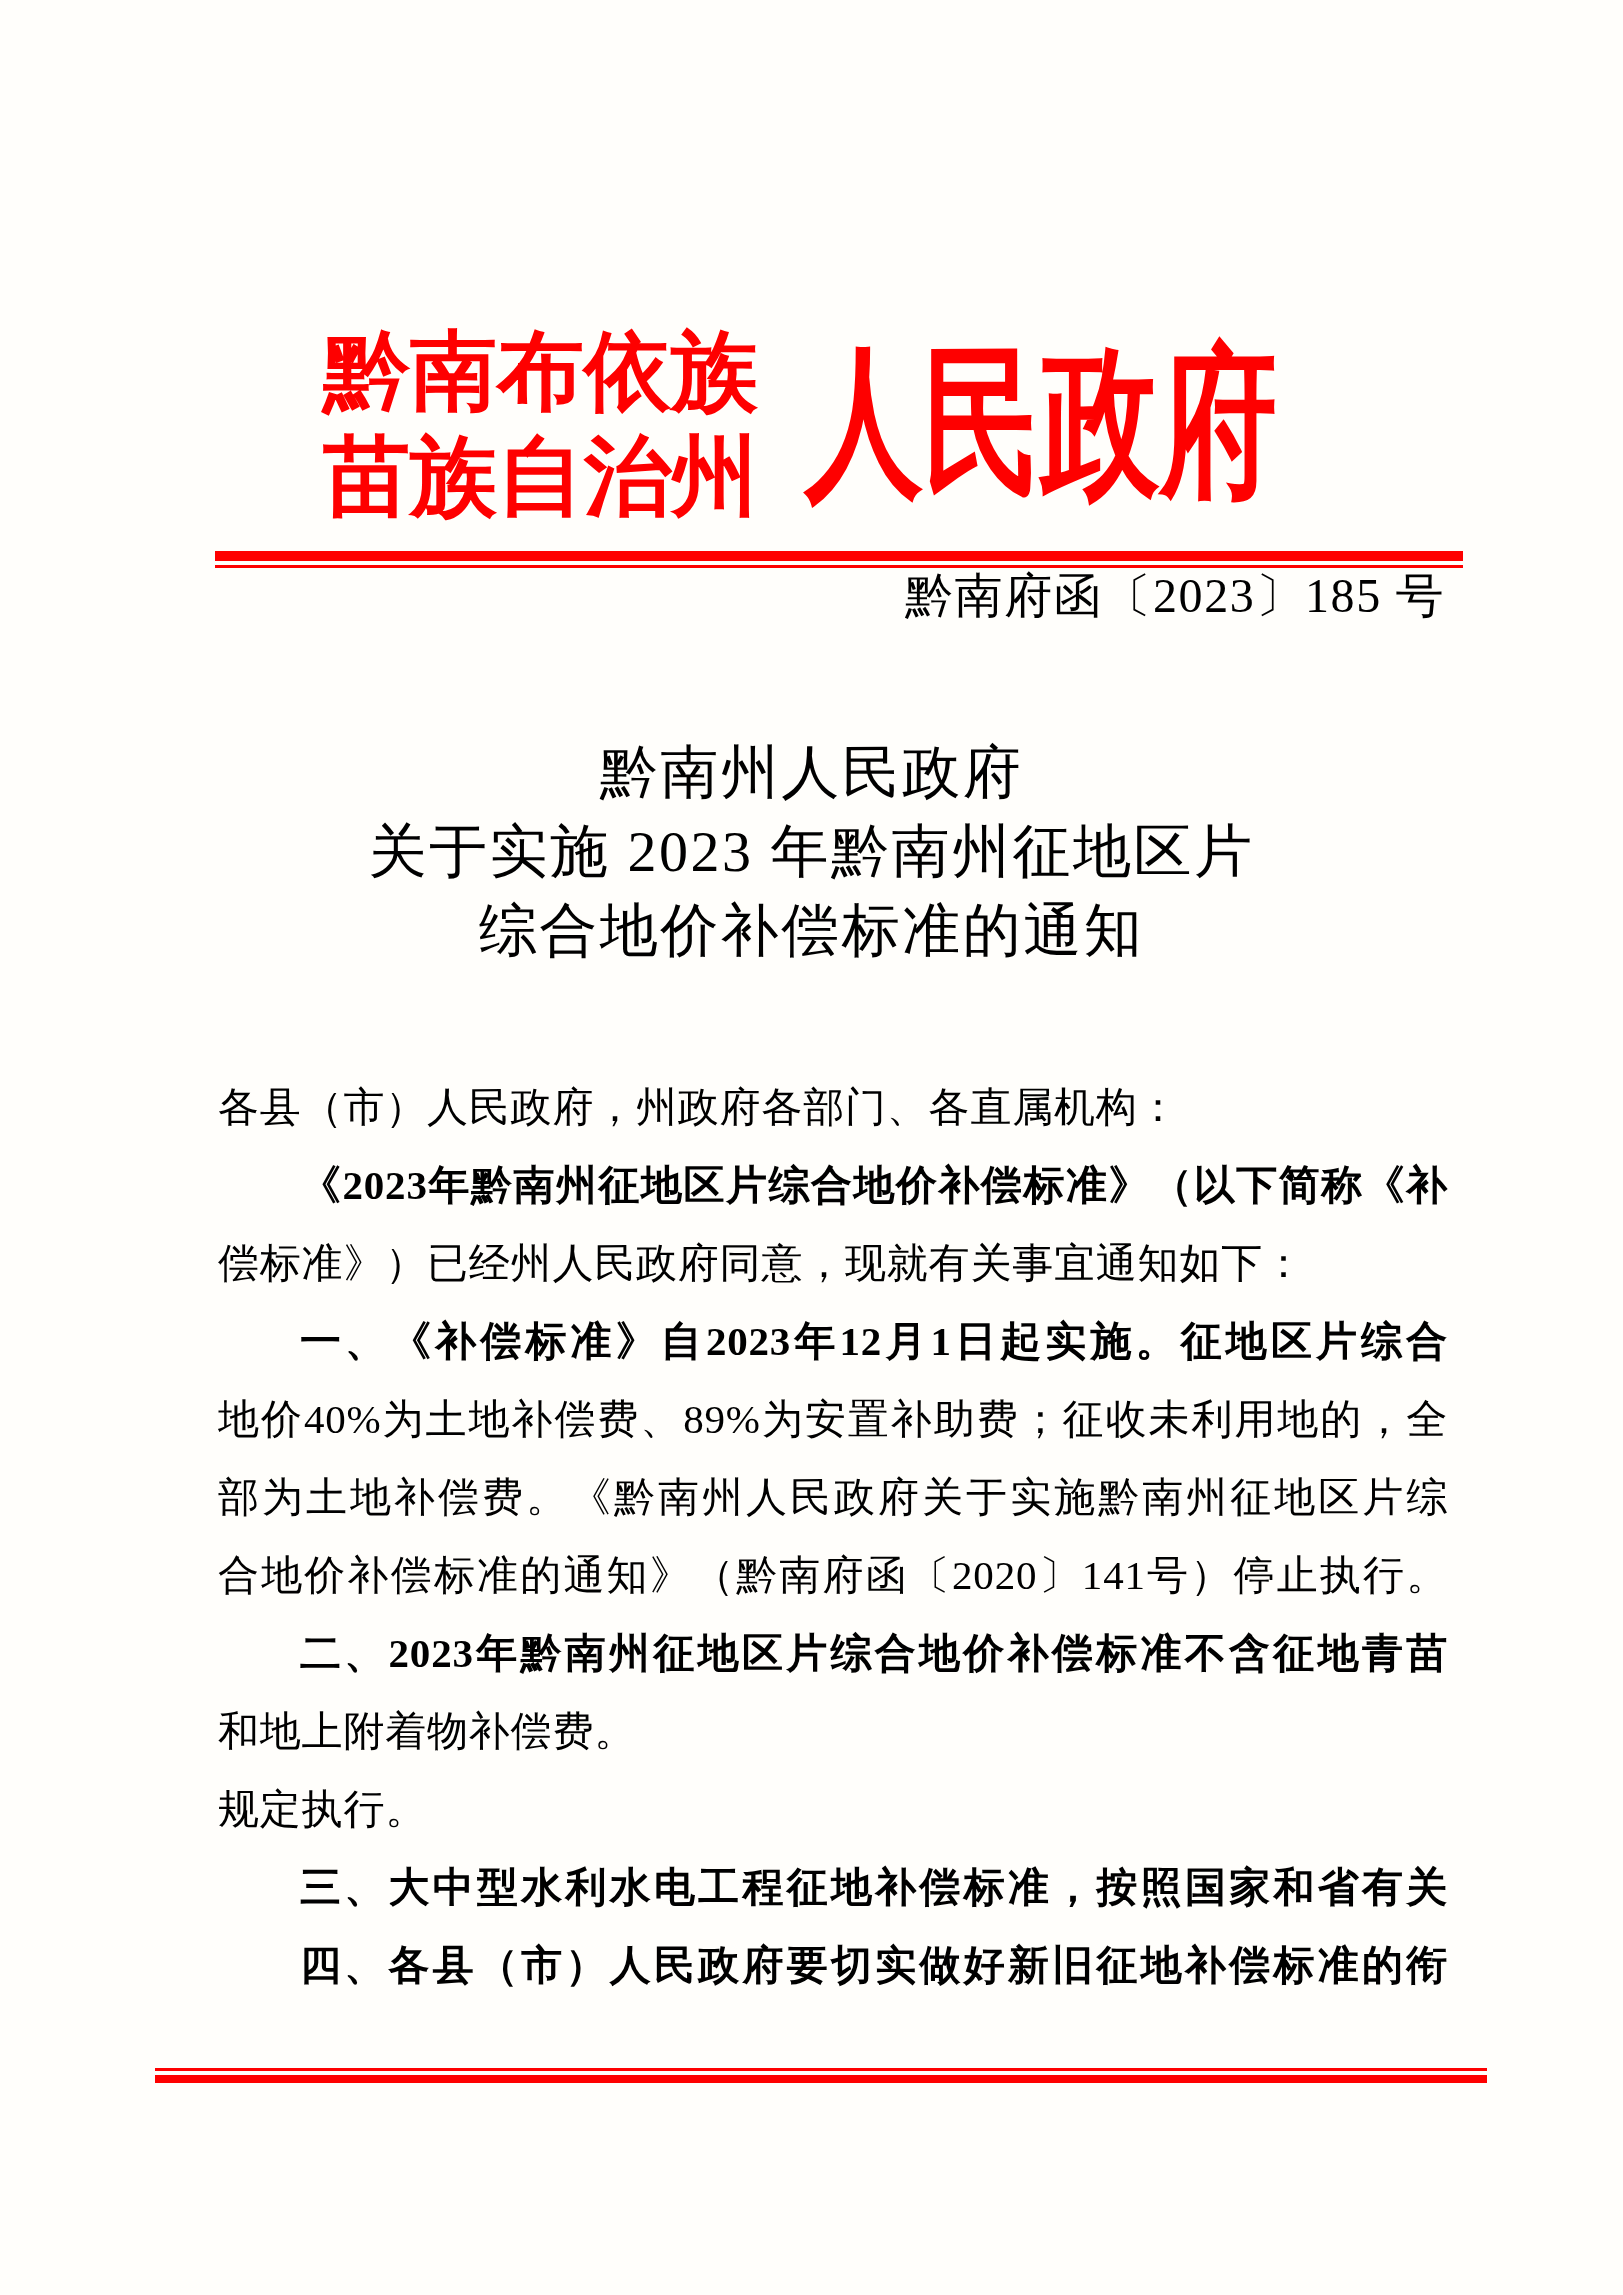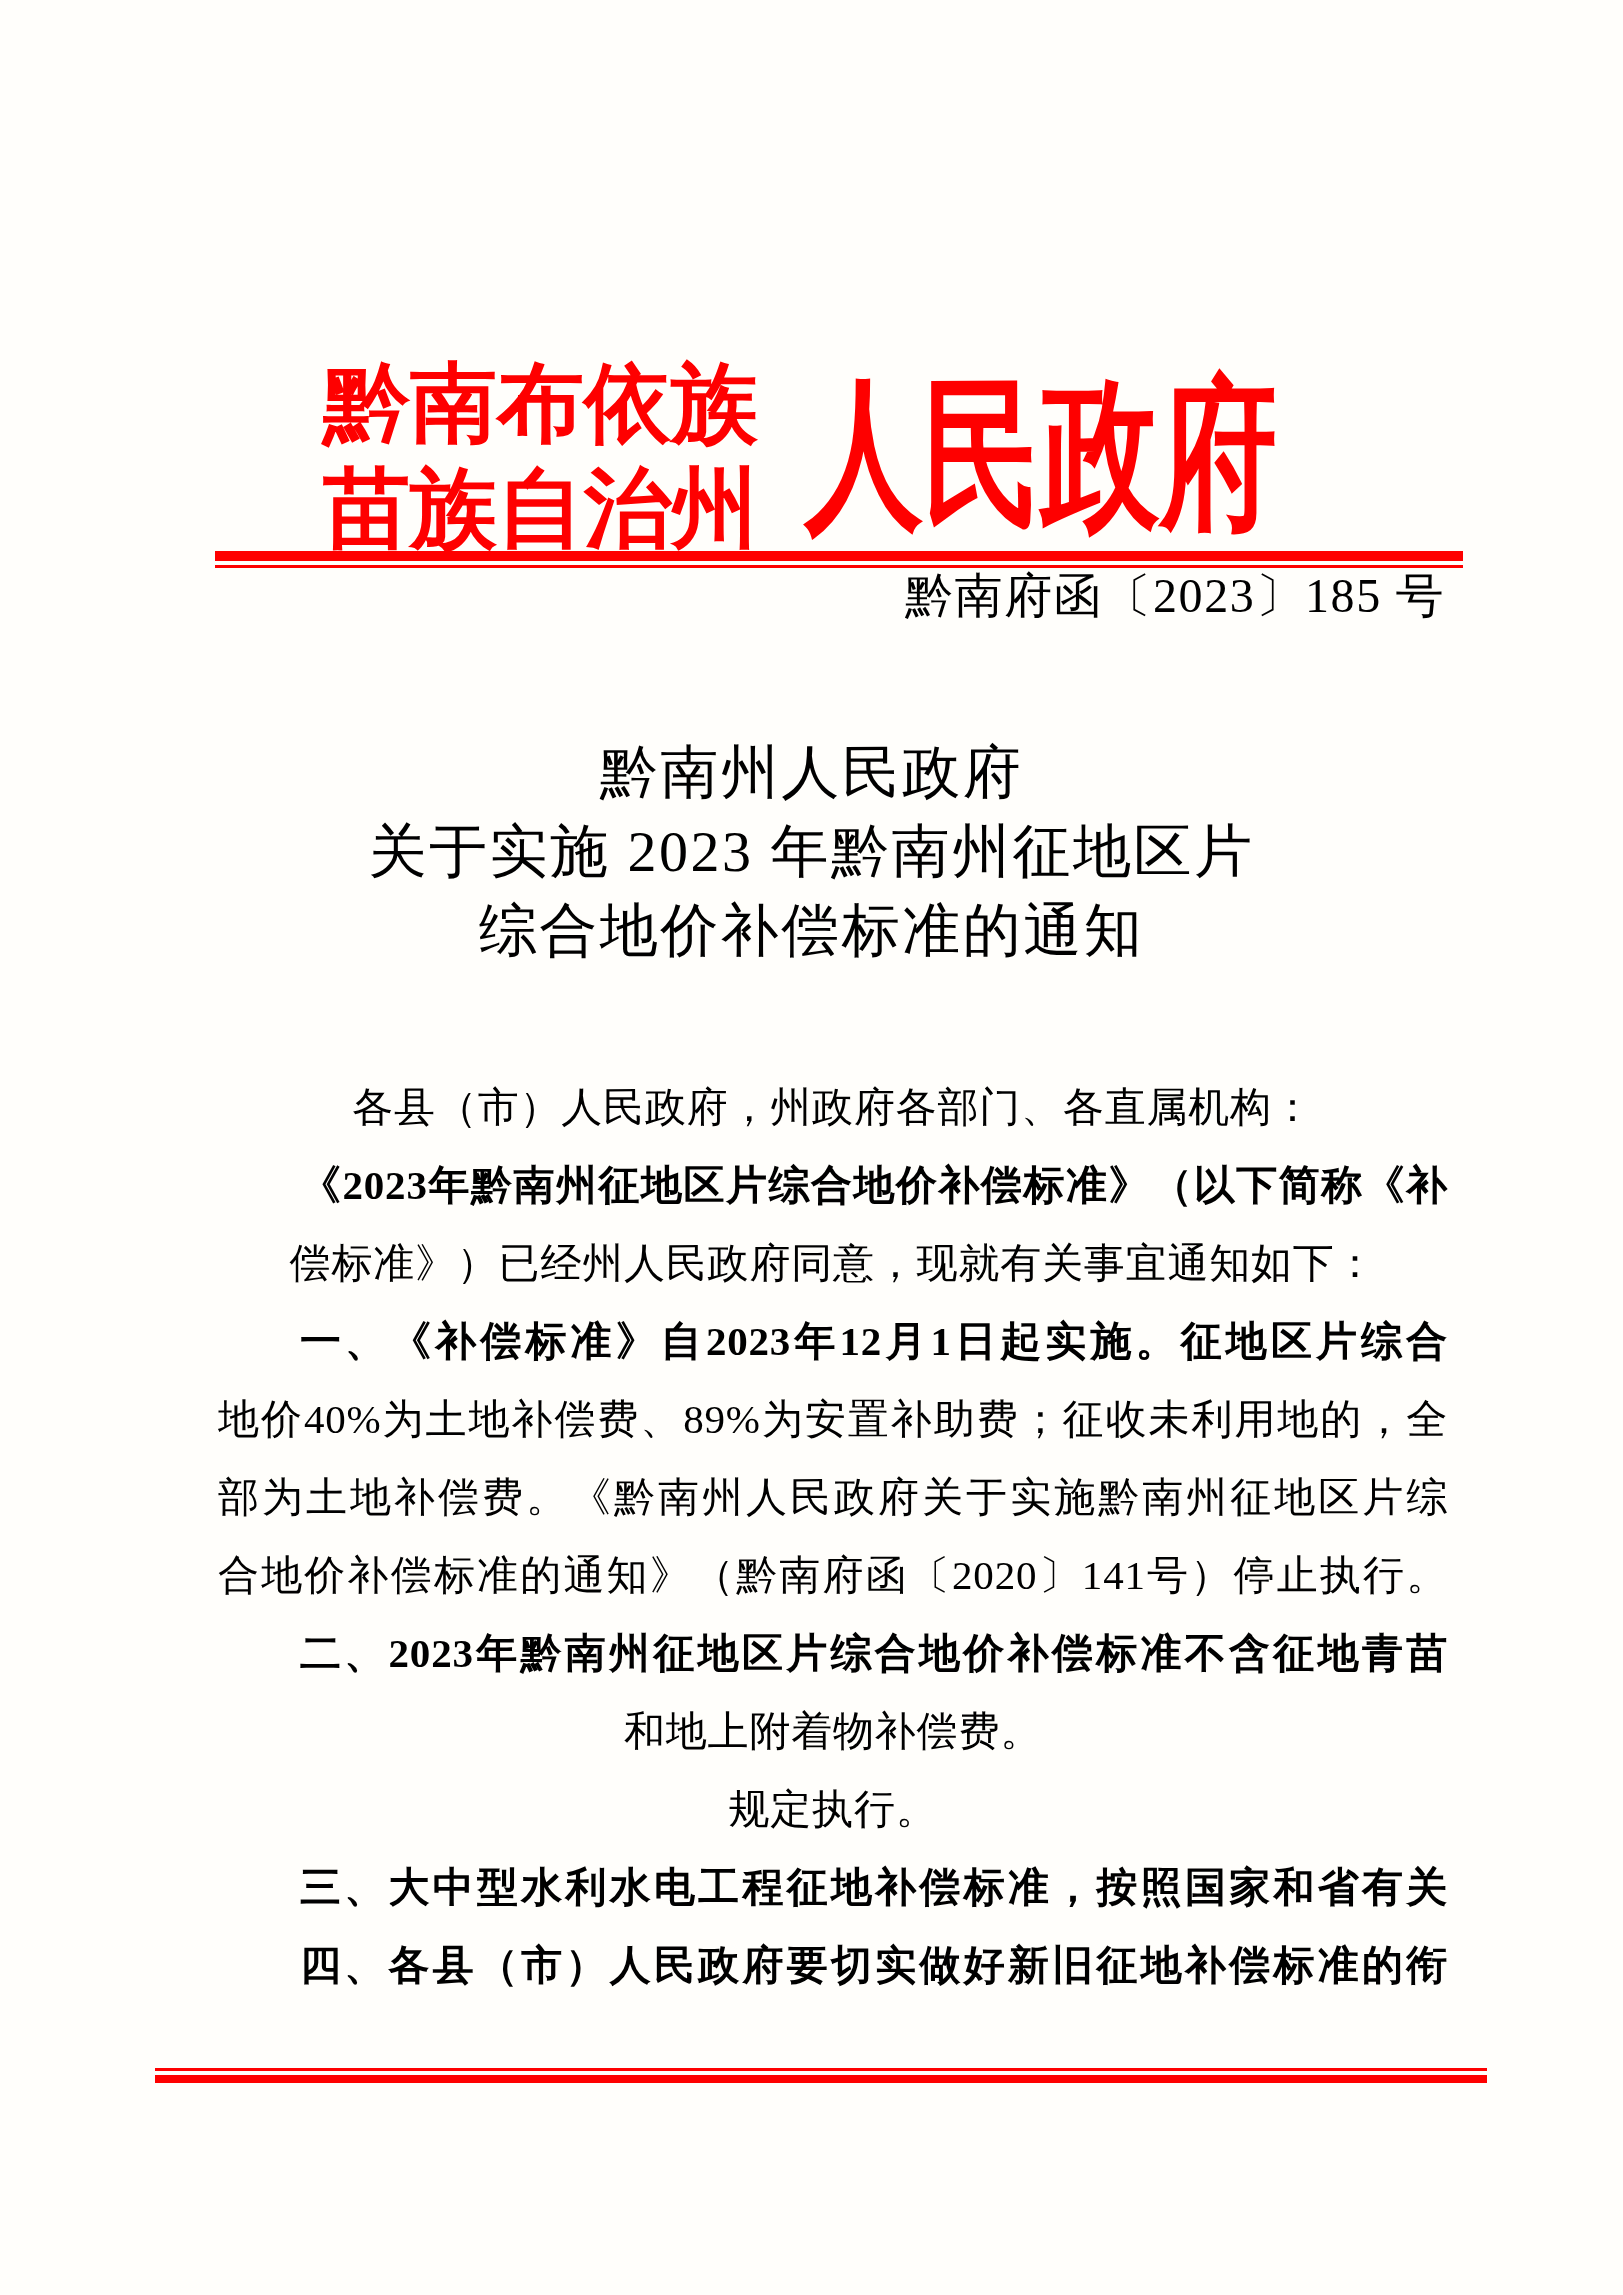--- a/index.html
+++ b/index.html
@@ -16,21 +16,20 @@
   
   .letterhead {
     position: absolute;
     left: 323px;
     top: 319px;
     display: flex;
     align-items: center;
     color: #fe0000;
     font-weight: bold;
     white-space: nowrap;
-    margin-top: 32px;
   }
   .org-lines {
     font-size: 87px;
     line-height: 105px;
     letter-spacing: 0;
   }
   .org-suffix {
     font-size: 164px;
     line-height: 164px;
     margin-left: 47px;
@@ -86,21 +85,21 @@
   
   .body-text {
     position: absolute;
     left: 218px;
     top: 1068px;
     width: 1230px;
     font-size: 41px;
     line-height: 78px;
     letter-spacing: 0.8px;
   }
-  .line { height: 78px; overflow: hidden; text-align: center; }
+  .line { height: 78px; overflow: hidden; }
   .indent { text-indent: 2em; font-weight: bold; }
   .fill {
     text-align: justify;
     text-align-last: justify;
     -moz-text-align-last: justify;
   }
 </style>
 </head>
 <body>
 

